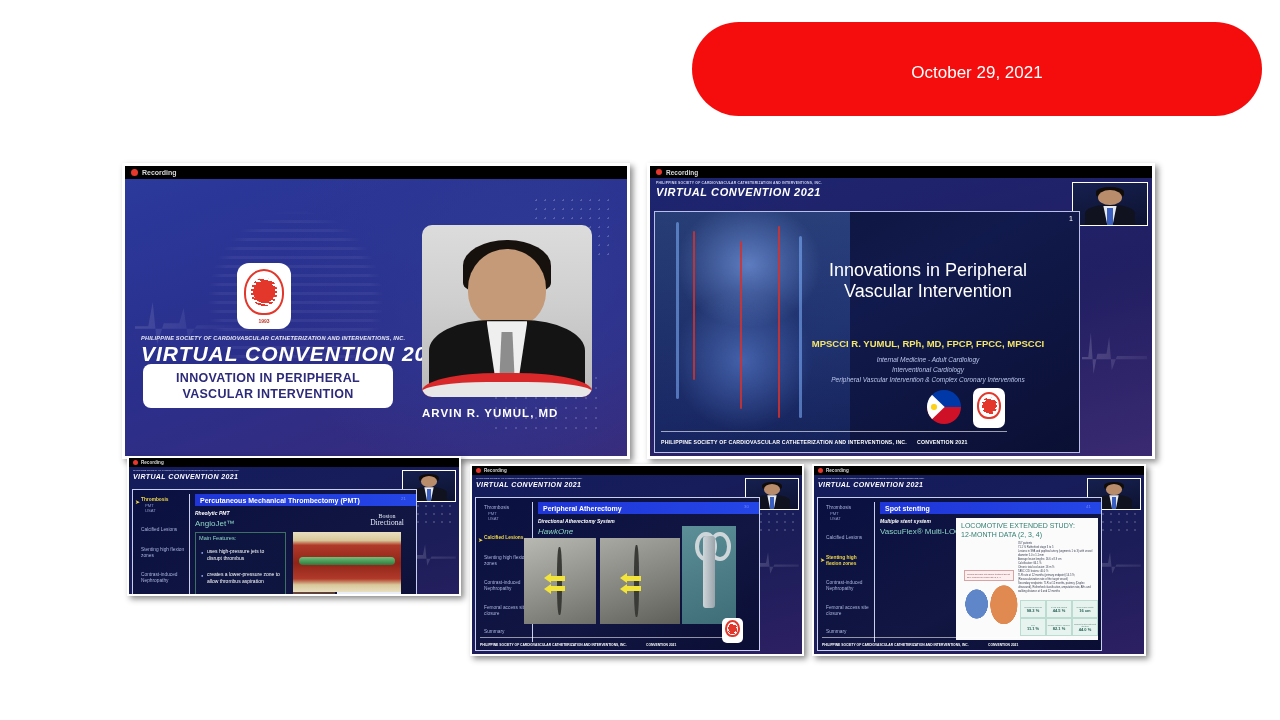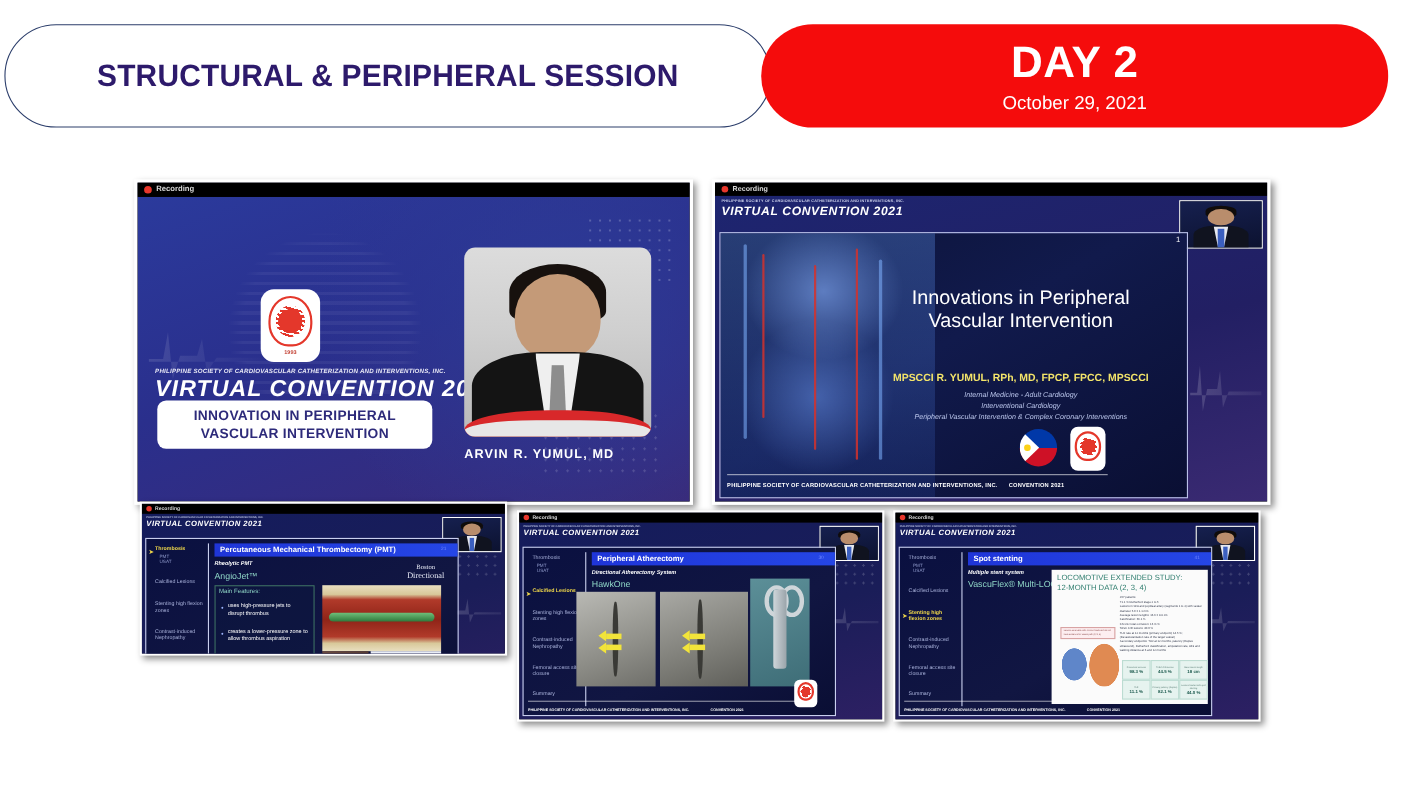--- a/index.html
+++ b/index.html
@@ -277,26 +277,22 @@
       radial-gradient(ellipse 30% 60% at 30% 50%, #5f86c9 0 60%, rgba(95,134,201,0) 62%);
   }
 </style>
 </head>
 <body>
 
 <div class="stage">
 
   <div class="header">
 
-    <div class="pill-white">
-      <span class="pill-white-label">STRUCTURAL &amp; PERIPHERAL SESSION</span>
-    </div>
 
     <div class="pill-red">
-      <span class="pill-red-title">DAY 2</span>
       <span class="pill-red-date">October 29, 2021</span>
     </div>
 
   </div>
 
   <div class="card" style="left:122px;top:163px;width:508px;height:296px;padding:3px;">
     <div class="card-inner" style="left:3px;top:3px;right:3px;bottom:3px;">
 
       <div class="recbar" style="height:13px;padding-left:6px;">
         <span class="recdot" style="width:7px;height:7px;margin-right:4px;"></span>
@@ -564,21 +560,21 @@
               </div>
             </div>
             <div class="divider" style="left:56px;top:4px;width:1px;height:140px;"></div>
 
             <div class="titlebar" style="left:62px;top:4px;width:218px;height:12px;padding-left:5px;">
               <b style="font-size:7px;">Peripheral Atherectomy</b>
             </div>
             <div class="titlenum" style="left:268px;top:6px;font-size:4.4px;">30</div>
 
             <div class="sublabel" style="left:62px;top:20px;font-size:5px;">Directional Atherectomy System</div>
-            <div class="brandlabel" style="left:62px;top:29px;font-size:8px;">HawkOne</div>
+            <div class="brandlabel" style="left:62px;top:29px;font-size:8px;font-style:italic;">HawkOne</div>
 
             <div class="angio imgbox" style="left:48px;top:40px;width:72px;height:86px;">
               <div class="vess" style="left:46%;top:10%;width:5px;height:80%;"></div>
               <div class="arrow" style="left:38%;top:44%;width:14px;height:5px;"></div>
               <div class="arrow" style="left:38%;top:56%;width:14px;height:5px;"></div>
             </div>
             <div class="angio imgbox" style="left:124px;top:40px;width:80px;height:86px;background:linear-gradient(160deg,#a9a9a4,#7e7e78 60%,#5f5f5a);">
               <div class="vess" style="left:42%;top:8%;width:5px;height:84%;"></div>
               <div class="arrow" style="left:34%;top:44%;width:14px;height:5px;"></div>
               <div class="arrow" style="left:34%;top:56%;width:14px;height:5px;"></div>

